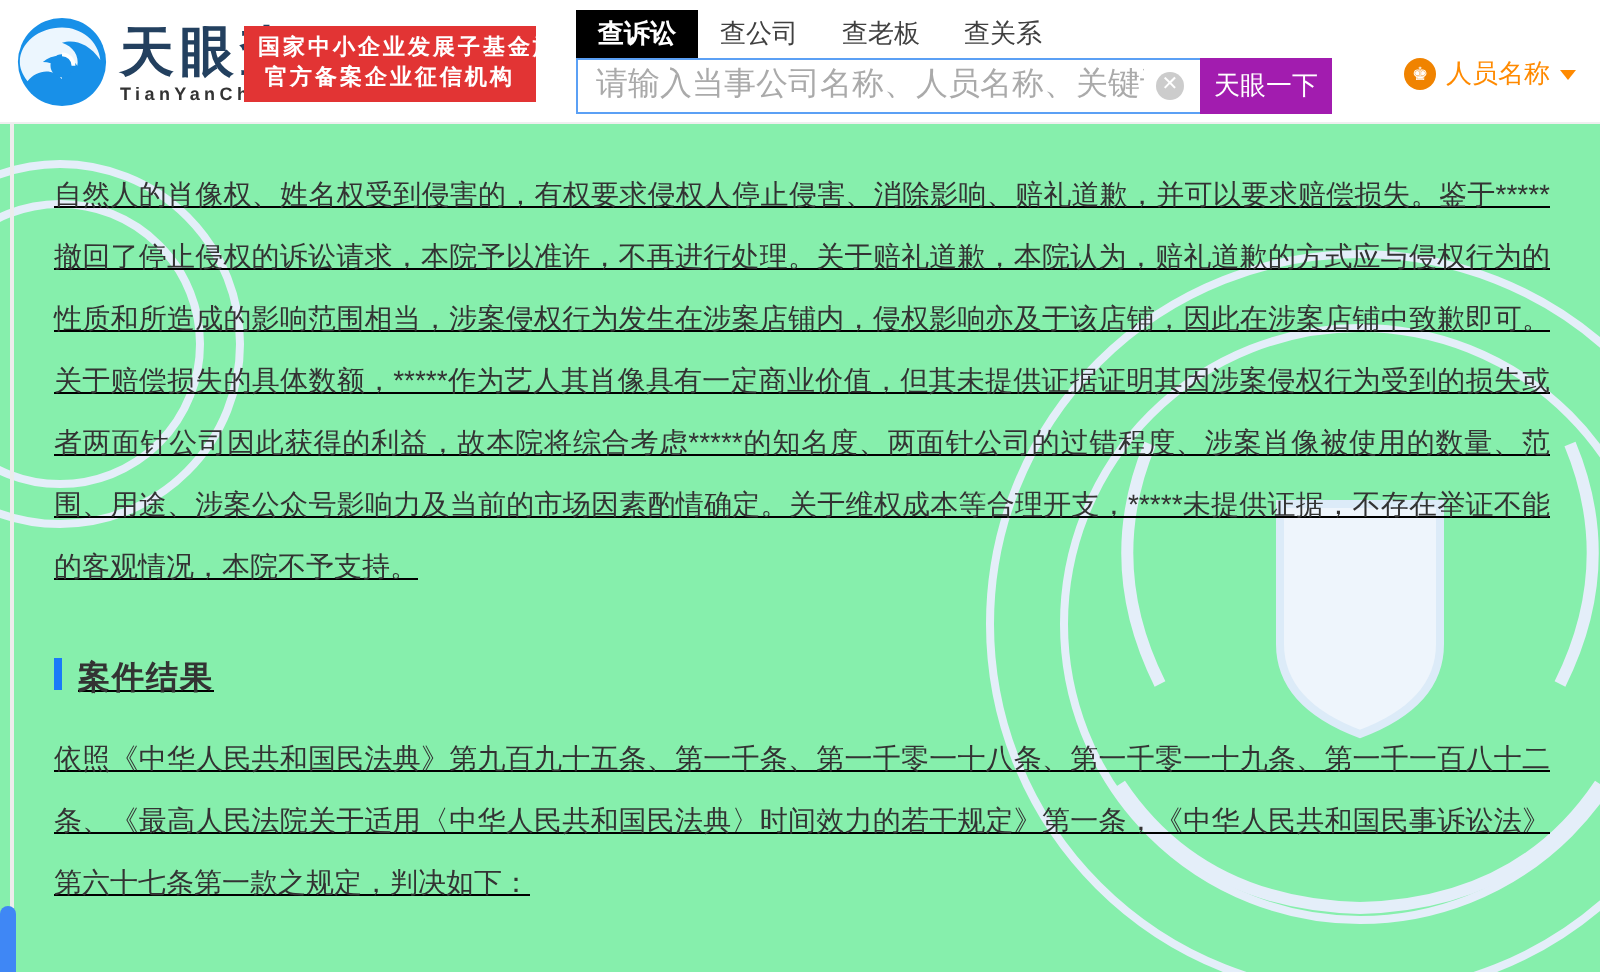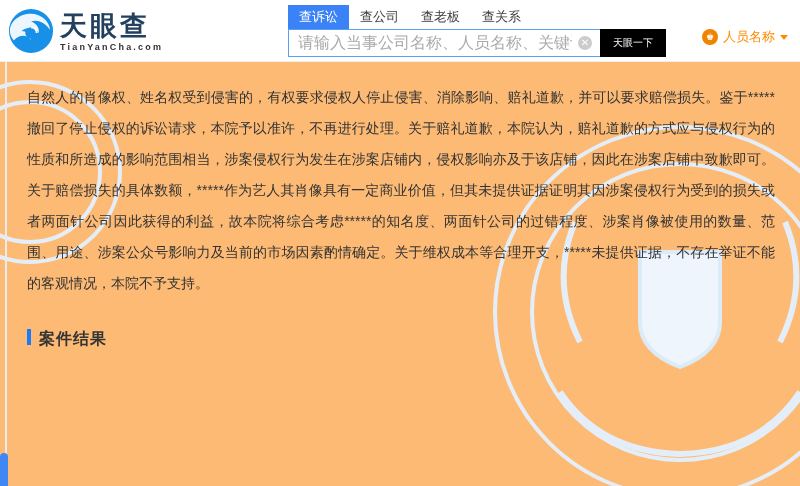--- a/index.html
+++ b/index.html
@@ -16,40 +16,40 @@
   .logo-title { font-size:27px; font-weight:bold; color:#23405f; letter-spacing:3px; line-height:30px; }
   .logo-domain { font-size:9px; font-weight:bold; color:#333; letter-spacing:2.2px; margin-top:1px; }
 
   .red-badge { position:absolute; left:122px; top:13px; width:146px; background:#e23434;
                color:#fff; padding:4px 7px; text-align:center; }
   .red-badge div { font-size:11px; font-weight:bold; letter-spacing:1.5px; line-height:15px; white-space:nowrap; }
 
   .search-block { position:absolute; left:288px; top:7px; width:380px; }
   .tabs { display:flex; align-items:flex-end; height:22px; }
   .tab { font-size:13px; color:#404040; padding:3px 11px; cursor:pointer; white-space:nowrap; }
-  .tab.active { background:#3b82f6; color:#fff; }
+  .tab.active { background:#000000; color:#fff;font-weight:bold; }
   .search-row { display:flex; margin-top:0; }
   .search-box { position:relative; width:312px; }
   .search-input { width:100%; height:28px; border:1px solid #5ba0f5; border-right:none;
                   padding:0 28px 0 9px; font-size:16px; color:#4d7c0f; outline:none; }
   .search-input::placeholder { color:#aaa; }
   .clear-icon { position:absolute; right:8px; top:7px; width:14px; height:14px; border-radius:50%;
                 background:#ccc; color:#fff; font-size:10px; line-height:14px; text-align:center; cursor:pointer; }
-  .search-btn { height:28px; width:66px; background:#000000; color:#fff; border:none;
-                font-size:10px; cursor:pointer; white-space:nowrap; }
+  .search-btn { height:28px; width:66px; background:#a21caf; color:#fff; border:none;
+                font-size:13px; cursor:pointer; white-space:nowrap; }
 
   .member { position:absolute; right:12px; top:28px; display:flex; align-items:center;
             color:#ff8a00; font-size:13px; cursor:pointer; }
   .crown-icon { width:16px; height:16px; border-radius:50%; background:#f08300; color:#fff;
                 font-size:9px; line-height:16px; text-align:center; margin-right:5px; }
   .caret-down { width:0; height:0; border-left:4px solid transparent; border-right:4px solid transparent;
                 border-top:5px solid #ff8a00; margin-left:5px; }
 
   
-  .content { position:relative; height:424px; overflow:hidden; background:#fdba74; }
+  .content { position:relative; height:424px; overflow:hidden; background:#86efac;text-decoration:underline; }
   .watermark { position:absolute; left:0; top:0; width:800px; height:424px; pointer-events:none; }
   .inner { position:relative; padding:20px 25px 0 27px; }
 
   .para { font-size:14px; color:#333; line-height:31px; text-align:justify; margin:0 0 30px 0; }
 
   .section-title { display:flex; align-items:flex-start; margin:0 0 14px 0; }
   .section-bar { width:4px; height:16px; background:#1a7af8; margin-right:8px; }
   .section-text { font-size:16px; font-weight:bold; color:#333; letter-spacing:1px; }
 
   .scroll-track { position:absolute; left:5px; top:0; bottom:0; width:2px; background:#ececec; }
@@ -67,20 +67,24 @@
       <path d="M24 6 C34 6 43 13 44 23 C38 14 30 12 24 14 C30 16 33 21 32 26 C28 20 20 19 14 24 C20 24 24 28 24 33 C19 27 11 28 6 34 C3 30 2 27 2 24 C2 14 12 6 24 6 Z" fill="#ffffff" opacity="0.92"></path>
       <circle cx="24" cy="26" r="6" fill="#1890e8"></circle>
       <path d="M24 20 a6 6 0 0 1 6 6" stroke="#fff" stroke-width="2" fill="none"></path>
     </svg>
     <div class="logo-text">
       <div class="logo-title">天眼查</div>
       <div class="logo-domain">TianYanCha.com</div>
     </div>
   </div>
 
+  <div class="red-badge">
+    <div>国家中小企业发展子基金旗下</div>
+    <div>官方备案企业征信机构</div>
+  </div>
 
   <div class="search-block">
     <div class="tabs">
       <div class="tab active">查诉讼</div>
       <div class="tab">查公司</div>
       <div class="tab">查老板</div>
       <div class="tab">查关系</div>
     </div>
     <div class="search-row">
       <div class="search-box">
@@ -115,19 +119,20 @@
 
   <div class="inner">
 
     <p class="para">自然人的肖像权、姓名权受到侵害的，有权要求侵权人停止侵害、消除影响、赔礼道歉，并可以要求赔偿损失。鉴于*****撤回了停止侵权的诉讼请求，本院予以准许，不再进行处理。关于赔礼道歉，本院认为，赔礼道歉的方式应与侵权行为的性质和所造成的影响范围相当，涉案侵权行为发生在涉案店铺内，侵权影响亦及于该店铺，因此在涉案店铺中致歉即可。关于赔偿损失的具体数额，*****作为艺人其肖像具有一定商业价值，但其未提供证据证明其因涉案侵权行为受到的损失或者两面针公司因此获得的利益，故本院将综合考虑*****的知名度、两面针公司的过错程度、涉案肖像被使用的数量、范围、用途、涉案公众号影响力及当前的市场因素酌情确定。关于维权成本等合理开支，*****未提供证据，不存在举证不能的客观情况，本院不予支持。</p>
 
     <div class="section-title">
       <span class="section-bar"></span>
       <span class="section-text">案件结果</span>
     </div>
 
+    <p class="para">依照《中华人民共和国民法典》第九百九十五条、第一千条、第一千零一十八条、第一千零一十九条、第一千一百八十二条、《最高人民法院关于适用〈中华人民共和国民法典〉时间效力的若干规定》第一条，《中华人民共和国民事诉讼法》第六十七条第一款之规定，判决如下：</p>
 
   </div>
 
   <div class="scroll-track"></div>
   <div class="scroll-thumb"></div>
 
 </div>
 
 </body></html>

